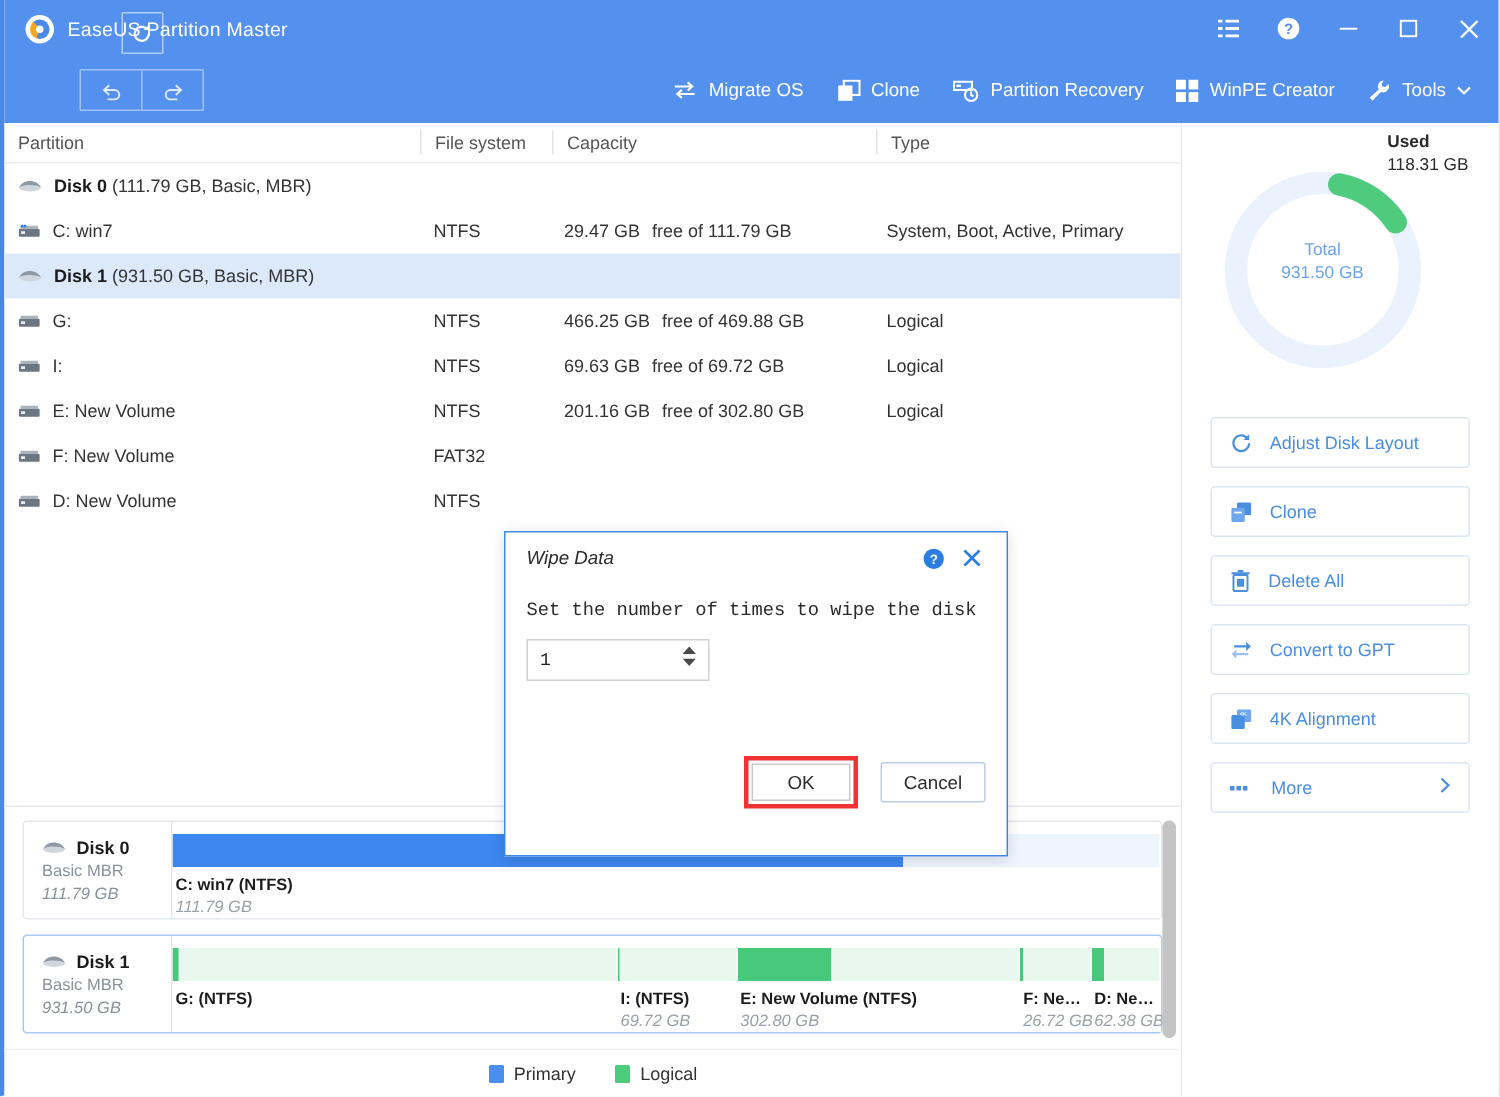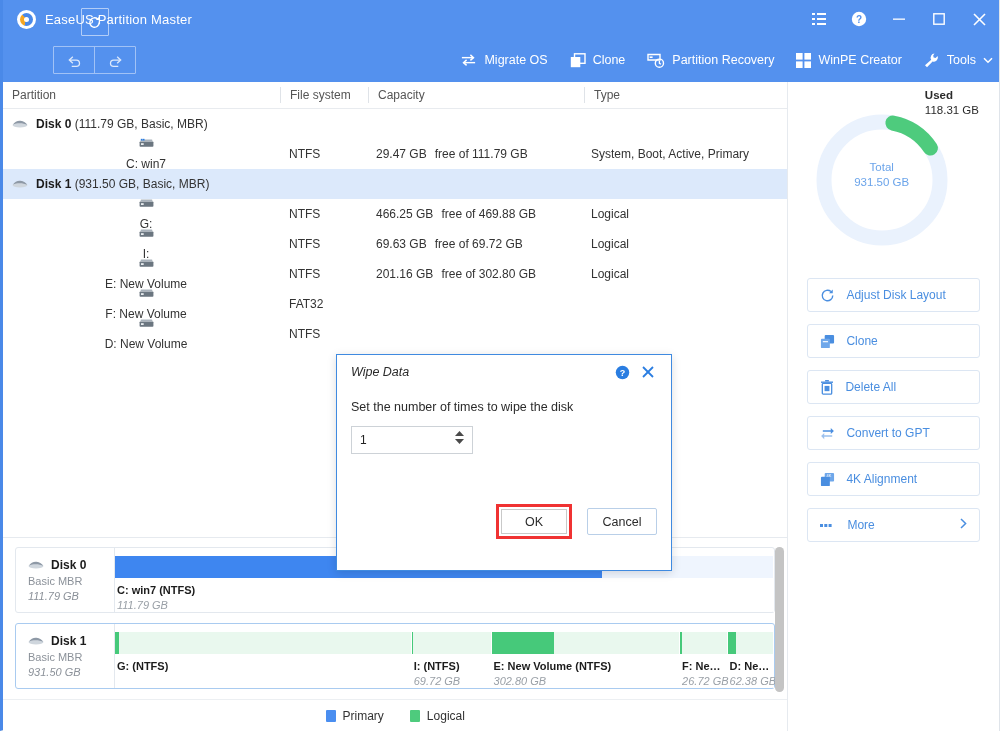--- a/index.html
+++ b/index.html
@@ -65,21 +65,21 @@
     height:26px;min-width:30px;display:flex;align-items:center;justify-content:center;
     color:rgba(255,255,255,.85);border-right:1px solid rgba(255,255,255,.45);cursor:pointer;
     padding:0 5px;
   }
   .tb-group .gitem.last{border-right:none;}
   .pending{
     display:flex;align-items:center;gap:7px;padding:0 13px;height:26px;
     color:rgba(255,255,255,.72);font-size:12px;white-space:nowrap;
   }
   .tb-right{
-    position:absolute;right:6px;display:flex;align-items:center;gap:22px;
+    position:absolute;right:18px;display:flex;align-items:center;gap:22px;
   }
   .tb-act{
     display:flex;align-items:center;gap:7px;color:#fff;font-size:12.5px;cursor:pointer;white-space:nowrap;
   }
 
   
   .body-wrap{display:flex;height:calc(731px - 38px - 44px);}
   .left-col{width:786px;position:relative;display:flex;flex-direction:column;}
   .right-col{
     width:211px;border-left:1px solid #e6eaef;background:#fff;
@@ -101,36 +101,36 @@
   .prow{
     display:flex;align-items:center;height:30px;font-size:12px;color:#333;
     cursor:default;
   }
   .prow.disk{font-size:12px;}
   .prow.sel{background:#dce9fb;}
   .prow .cell{padding-left:9px;overflow:hidden;white-space:nowrap;}
   .disk-name{display:flex;align-items:center;gap:8px;padding-left:14px;}
   .disk-name b{color:#1c1c1c;}
   .disk-name span.meta{color:#333;}
-  .vol-name{display:flex;align-items:center;gap:8px;padding-left:36px;flex-direction:column;}
+  .vol-name{display:flex;align-items:center;gap:8px;padding-left:36px;}
   .hdd-ico{width:16px;height:11px;flex:none;}
   .vol-ico{width:15px;height:11px;flex:none;}
   .cap-cell{display:flex;gap:8px;}
   .cap-cell .free{color:#333;}
 
   
   .dlg{
     position:absolute;left:333px;top:272px;width:334px;height:215px;
     background:#fff;border:1px solid #3f8ae0;box-shadow:0 2px 9px rgba(0,0,0,.14);
     z-index:40;
   }
   .dlg-head{height:34px;display:flex;align-items:center;padding:0 10px 0 14px;}
   .dlg-title{flex:1;font-size:12.5px;color:#2b2b2b;font-style:italic;}
   .dlg-icobtn{width:26px;height:26px;display:flex;align-items:center;justify-content:center;cursor:pointer;color:#2a7de1;}
-  .dlg-body{padding:11px 14px 0 14px;}
+  .dlg-body{padding:11px 14px 0 14px;font-family:Liberation Mono, monospace;}
   .dlg-label{font-size:12.5px;color:#2b2b2b;margin-bottom:12px;}
   .spinner{
     width:120px;height:26px;border:1px solid #cdd2d7;background:#fff;
     display:flex;align-items:center;position:relative;
   }
   .spinner input{
     border:none;outline:none;width:86px;height:22px;padding-left:8px;font-size:12px;
     font-family:inherit;color:#222;background:transparent;
   }
   .spin-arrows{

